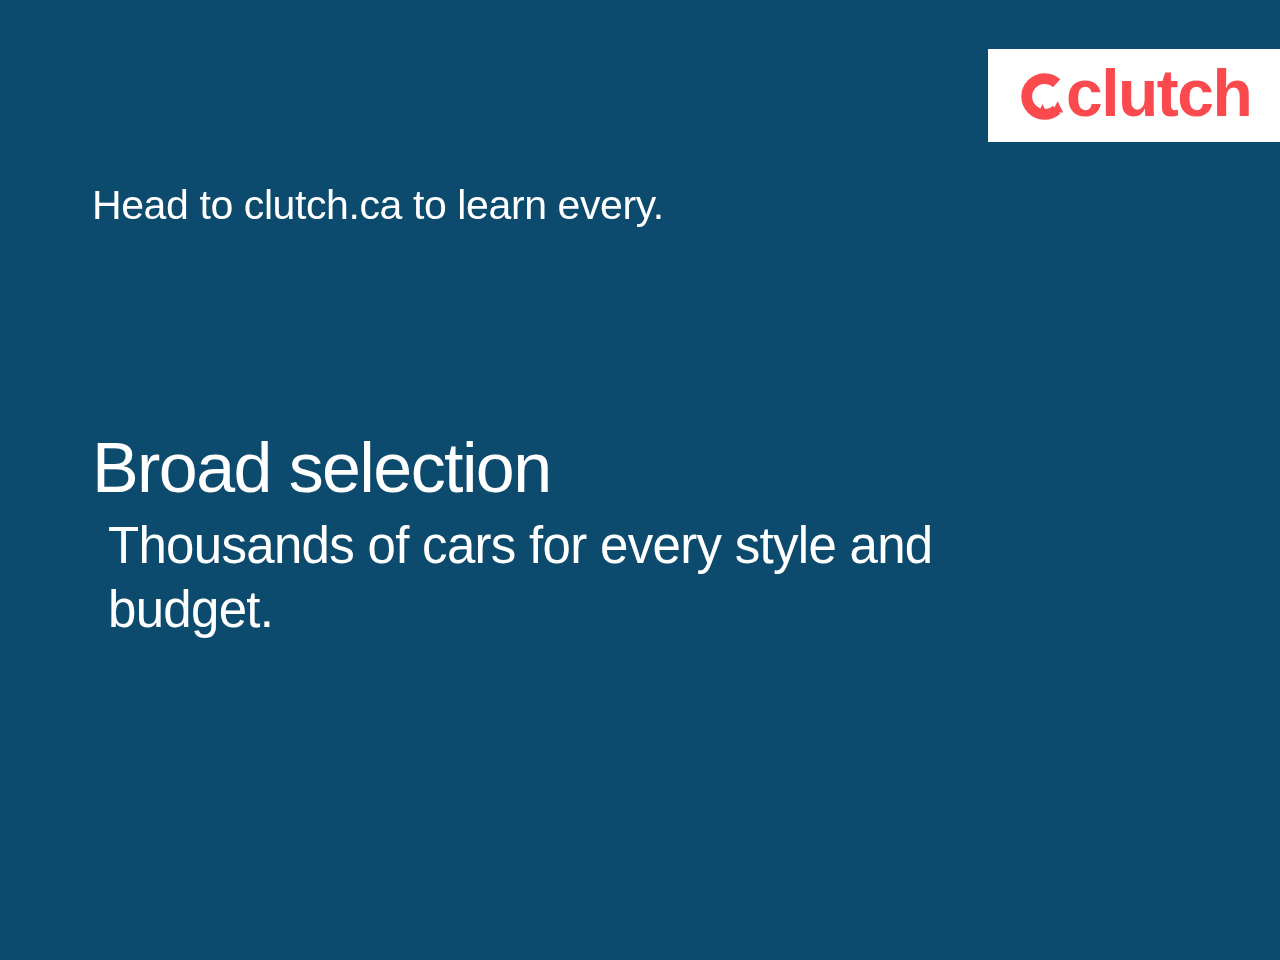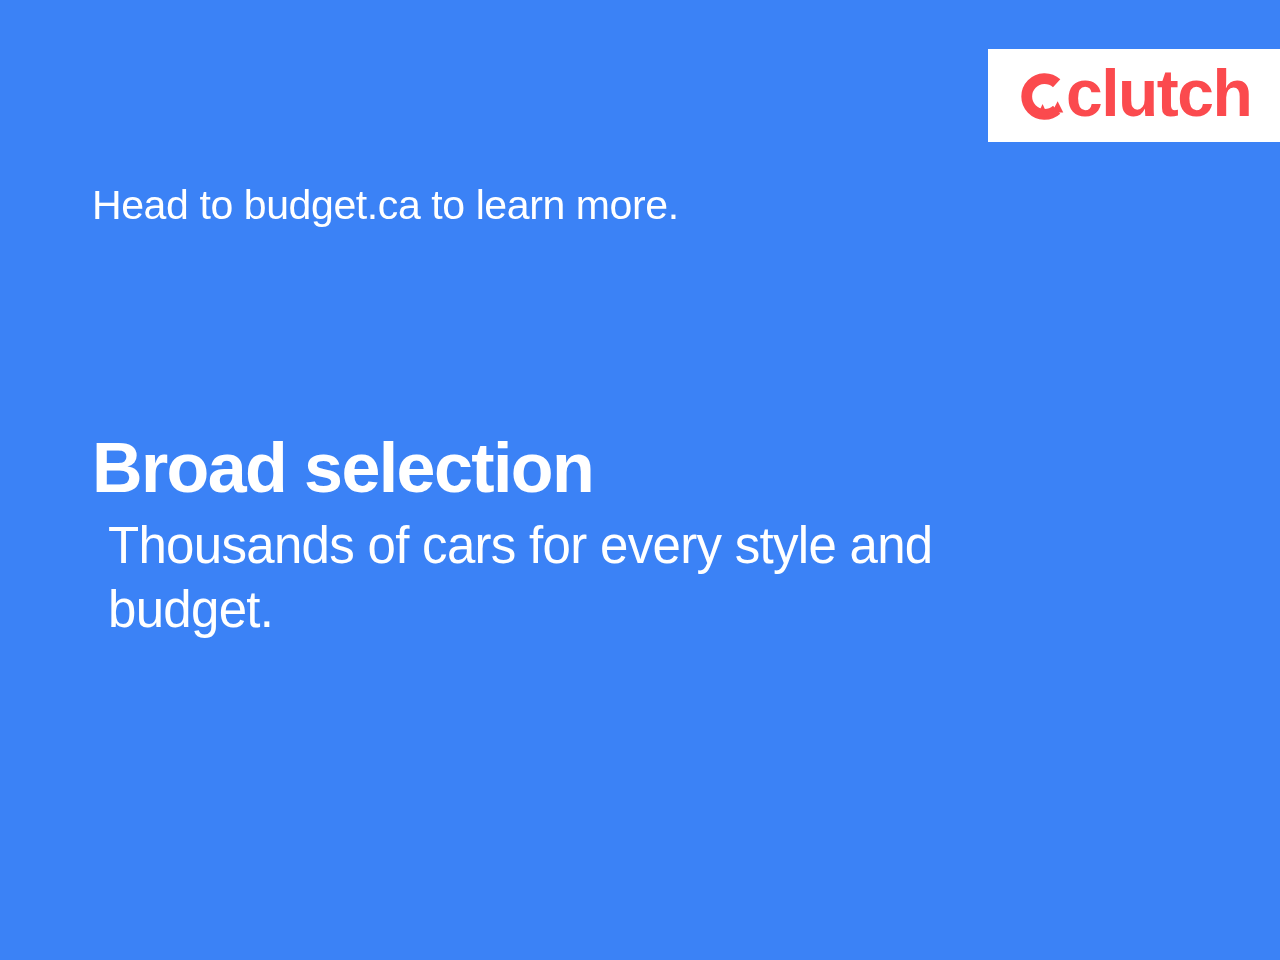--- a/index.html
+++ b/index.html
@@ -11,21 +11,21 @@
     width: 1280px;
     height: 960px;
     overflow: hidden;
     font-family: "Liberation Sans", sans-serif;
   }
 
   #slide {
     position: relative;
     width: 1280px;
     height: 960px;
-    background: #3b82f6;
+    background: #0c4a6e;
     overflow: hidden;
   }
 
   
   #logo-plate {
     position: absolute;
     left: 988px;
     top: 49px;
     width: 300px;          
     height: 93px;
@@ -77,21 +77,21 @@
 
   #copy-block {
     position: absolute;
     left: 92px;
     top: 432px;
     width: 1000px;
   }
 
   #headline {
     font-size: 70px;
-    font-weight: 700;
+    font-weight: 400;
     line-height: 1.03;
     letter-spacing: -1.6px;
     color: #ffffff;
     margin: 0;
   }
 
   #subhead {
     margin: 10px 0 0 16px;
     font-size: 51px;
     font-weight: 400;
@@ -115,20 +115,20 @@
                  A 38 38 0 1 0 78 78" fill="none" stroke="#fb4a4e" stroke-width="23" stroke-linecap="butt"></path>
 
         <polygon points="48,66 60,92 36,92" fill="#fb4a4e"></polygon>
         <polygon points="80,60 92,84 68,84" fill="#fb4a4e"></polygon>
       </svg>
 
       <span id="logo-wordmark">clutch</span>
     </div>
   </div>
 
-  <div id="kicker">Head to budget.ca to learn more.</div>
+  <div id="kicker">Head to clutch.ca to learn every.</div>
 
   <div id="copy-block">
     <h1 id="headline">Broad selection</h1>
     <p id="subhead">Thousands of cars for every style and budget.</p>
   </div>
 
 </div>
 
 </body></html>

